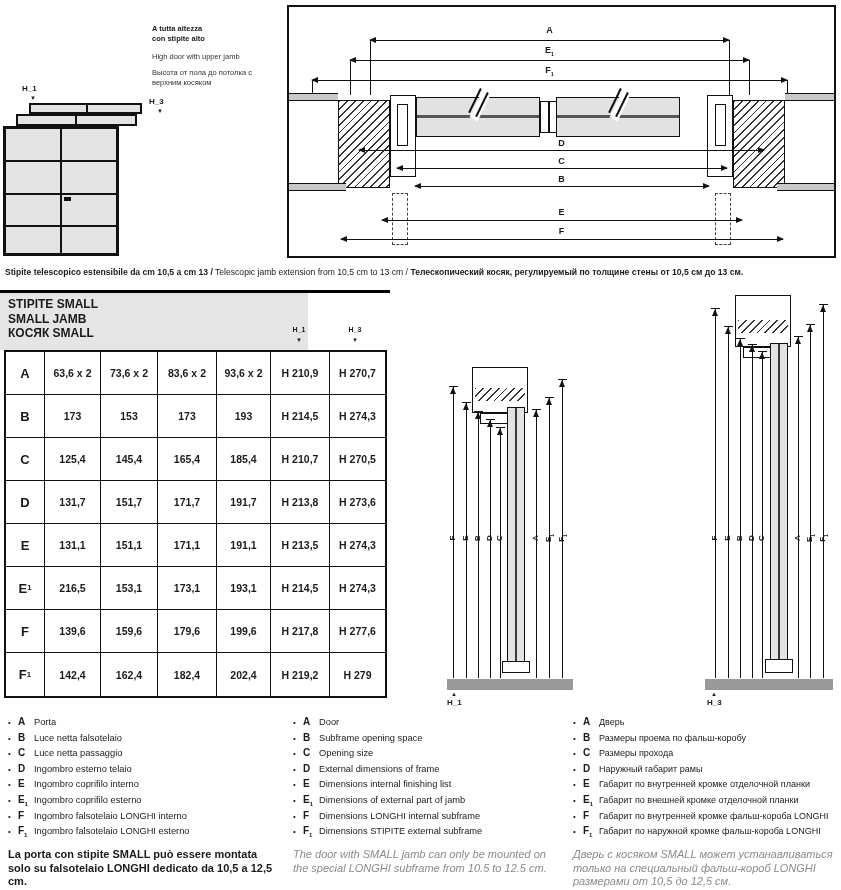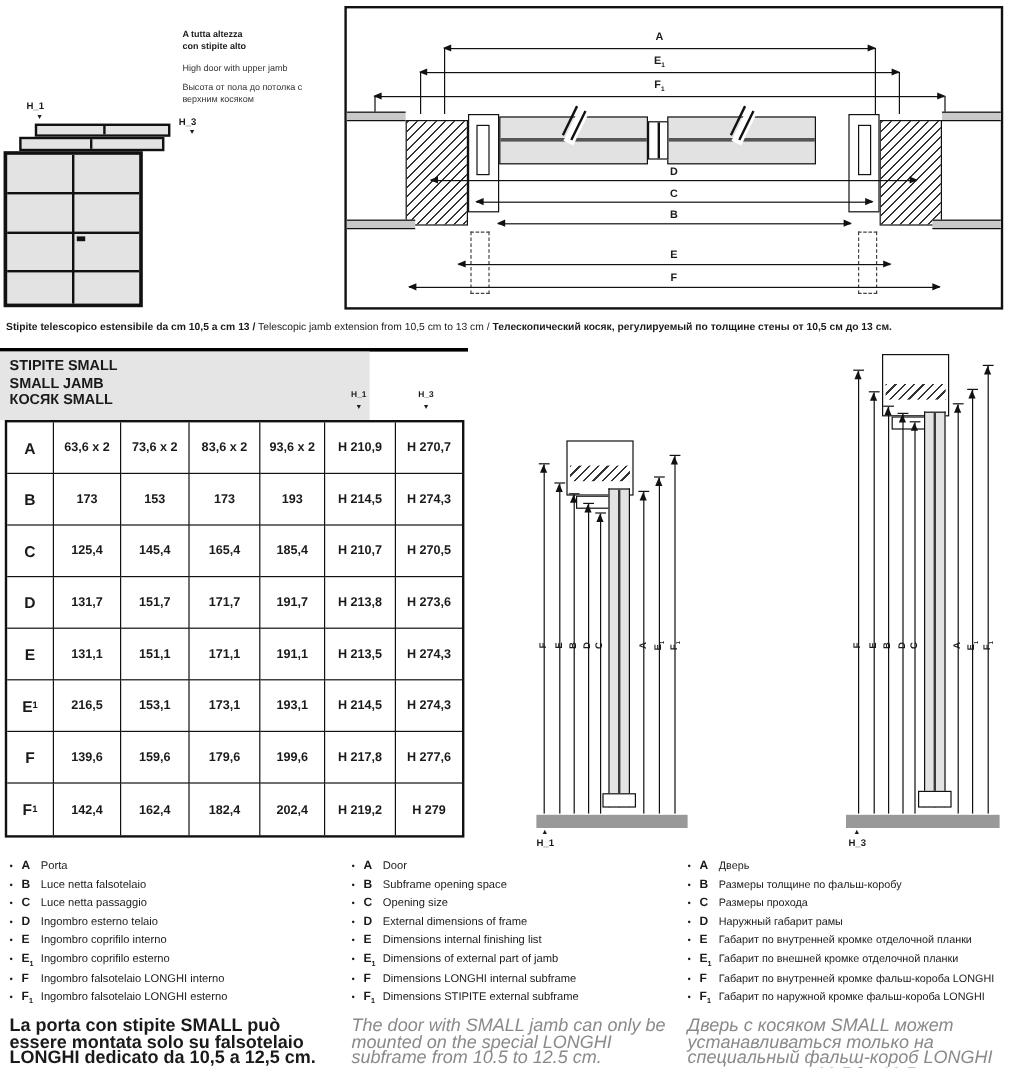--- a/index.html
+++ b/index.html
@@ -64,21 +64,21 @@
   .blockw{position:absolute;background:#fff;border:1.5px solid #111}
   .thresh{position:absolute;height:12px;background:#fff;border:1.5px solid #111}
   
   .legcol{position:absolute;top:716px}
   .legitem{display:flex;align-items:baseline;height:15.6px}
   .bullet{font-size:8px;width:10px}
   .legkey{font-weight:bold;font-size:10px;width:16px;flex:none}
   .legtxt{font-size:9.3px}
   .legtxt.ru{font-size:9px}
   
-  .foot{position:absolute;top:848px;font-size:15px;line-height:13.5px}
+  .foot{position:absolute;top:848px;font-size:11px;line-height:13.5px}
   .foot.it{font-weight:bold}
   .foot.gray{color:#8a8a8a;font-style:italic}
 </style>
 </head>
 <body>
 
 <div class="abs" style="left:0;top:0;width:285px;height:262px">
   <div class="abs smallcap b" style="left:152px;top:24px">
     <div>A tutta altezza</div>
       <div>con stipite alto</div>
@@ -441,21 +441,21 @@
 
 <div class="legcol" style="left:573px;width:266px">
   <div class="legitem">
       <span class="bullet">•</span>
       <span class="legkey"><span>A</span><sub></sub></span>
       <span class="legtxt ru i">Дверь</span>
     </div>
   <div class="legitem">
       <span class="bullet">•</span>
       <span class="legkey"><span>B</span><sub></sub></span>
-      <span class="legtxt ru i">Размеры толщине по фальш-коробу</span>
+      <span class="legtxt ru i">Размеры проема по фальш-коробу</span>
     </div>
   <div class="legitem">
       <span class="bullet">•</span>
       <span class="legkey"><span>C</span><sub></sub></span>
       <span class="legtxt ru i">Размеры прохода</span>
     </div>
   <div class="legitem">
       <span class="bullet">•</span>
       <span class="legkey"><span>D</span><sub></sub></span>
       <span class="legtxt ru i">Наружный габарит рамы</span>

